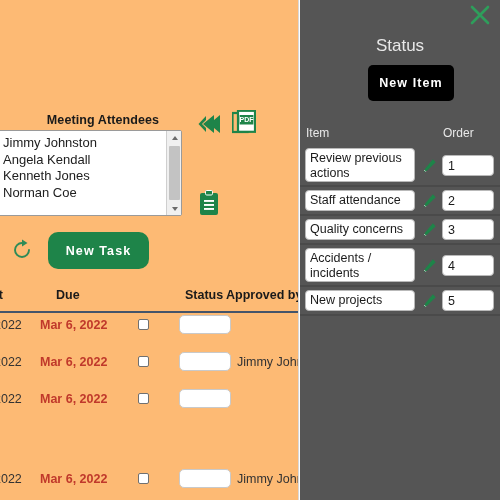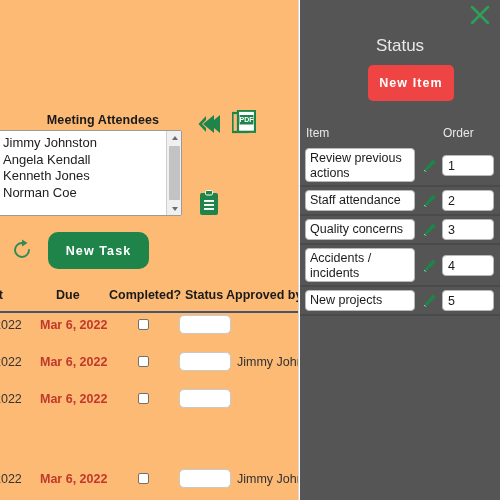--- a/index.html
+++ b/index.html
@@ -119,21 +119,21 @@
   }
   .close-x{
     position:absolute;right:8px;top:3px;width:24px;height:24px;cursor:pointer;
   }
   .agenda-title{
     position:absolute;left:0;top:36px;width:200px;text-align:center;
     font-size:17px;color:#e8e8e8;
   }
   .new-item-btn{
     position:absolute;left:68px;top:65px;width:86px;height:36px;
-    background:#ef4444;border:none;border-radius:5px;color:#fff;
+    background:#000000;border:none;border-radius:5px;color:#fff;
     font-size:12.5px;font-weight:bold;letter-spacing:1.1px;
     font-family:"Liberation Sans", sans-serif;cursor:pointer;
     display:flex;align-items:center;justify-content:center;
   }
   .agenda-head{position:absolute;left:0;top:126px;width:200px;height:18px;}
   .agenda-head .ah{
     position:absolute;top:0;font-size:12px;color:#e8e8e8;white-space:nowrap;
   }
   .ah-item{left:6px;}
   .ah-order{left:143px;}
@@ -217,21 +217,20 @@
         <path d="M12 1.5 L12 8.5 L17.5 5 Z" fill="#2e8b57"></path>
       </svg>
     </div>
 
     <button class="new-task-btn">New Task</button>
 
     <div class="task-table">
       <div class="tt-head">
         <div class="th th-start">rt</div>
         <div class="th th-due">Due</div>
-        <div class="th th-completed">Completed?</div>
         <div class="th th-status">Status</div>
         <div class="th th-approved">Approved by</div>
         <div class="tt-rule"></div>
       </div>
       <div id="task-rows">
           <div class="tt-row" style="top: 30px;">
             <div class="start">2022</div>
             <div class="due">Mar 6, 2022</div>
             <div class="chk"></div>
             <div class="status-field"></div>

